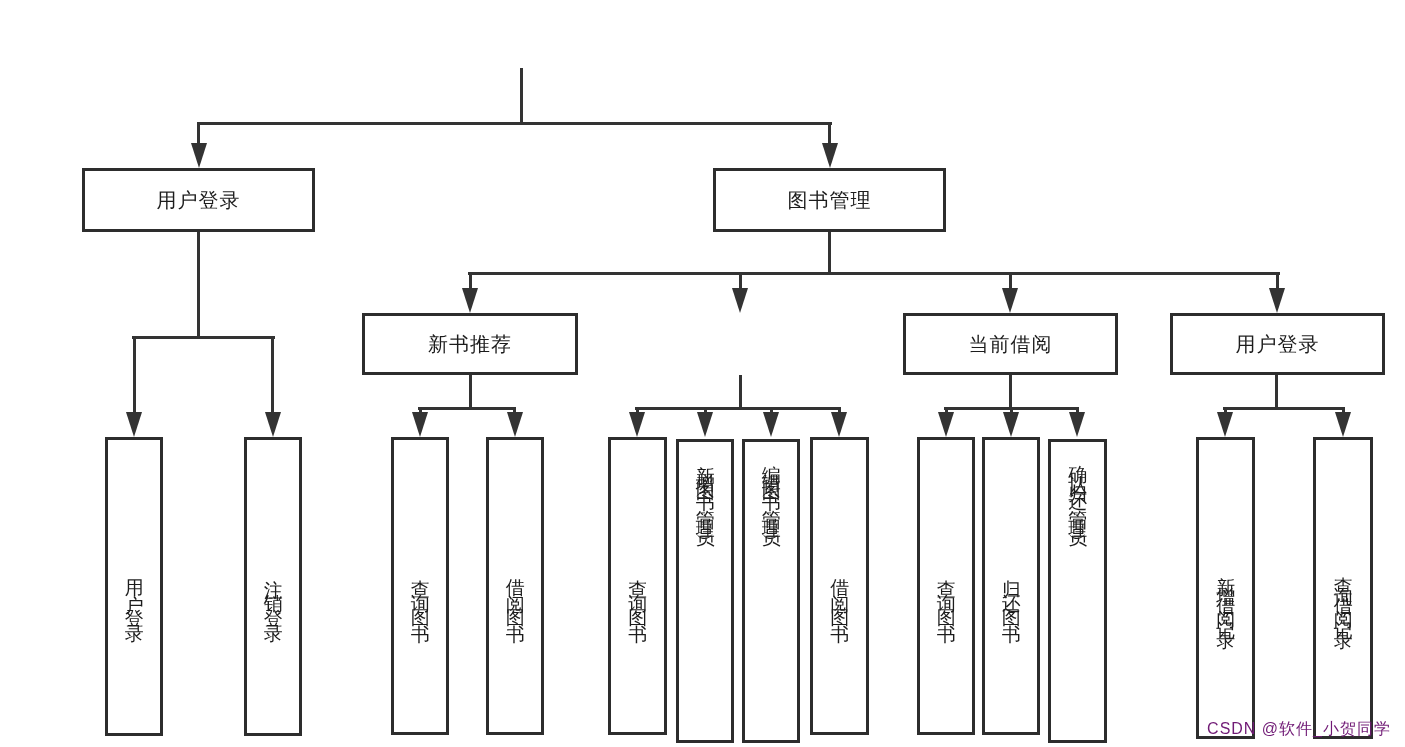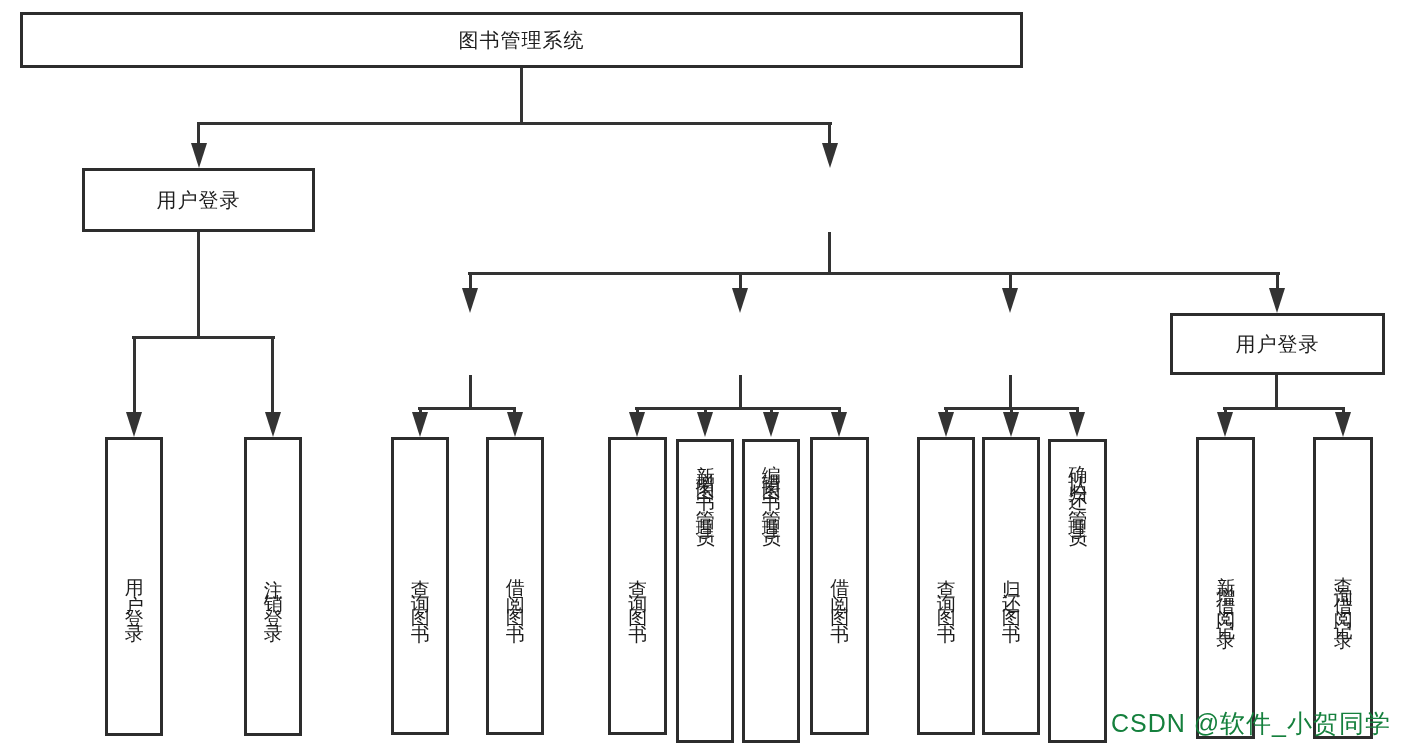--- a/index.html
+++ b/index.html
@@ -47,36 +47,38 @@
   .line{position:absolute;background:#333333;}
   .arrow{
     position:absolute;width:0;height:0;
     border-left:8px solid transparent;
     border-right:8px solid transparent;
     border-top:25px solid #333333;
   }
   .watermark{
     position:absolute;
     right:14px;bottom:7px;
-    font-size:25px;
-    color:#15803d;
+    font-size:16px;
+    color:#701a75;
     letter-spacing:1px;
     white-space:nowrap;
     z-index:10;
   }
 </style>
 </head>
 <body>
 
 <div id="canvas">
 
-  <div class="box hbox" style="left:20px;top:12px;width:1003px;height:56px;">图书管理系统</div>
 
   <div class="box hbox" style="left:82px;top:168px;width:233px;height:64px;">用户登录</div>
+  <div class="box hbox" style="left:713px;top:168px;width:233px;height:64px;">图书管理</div>
 
+  <div class="box hbox" style="left:362px;top:313px;width:216px;height:62px;">新书推荐</div>
+  <div class="box hbox" style="left:903px;top:313px;width:215px;height:62px;">当前借阅</div>
   <div class="box hbox" style="left:1170px;top:313px;width:215px;height:62px;">用户登录</div>
 
   <div class="box vbox" style="left:105px;top:437px;width:58px;height:299px;">
     <span class="vt">用户登录</span>
   </div>
   <div class="box vbox" style="left:244px;top:437px;width:58px;height:299px;">
     <span class="vt">注销登录</span>
   </div>
 
   <div class="box vbox" style="left:391px;top:437px;width:58px;height:298px;">

